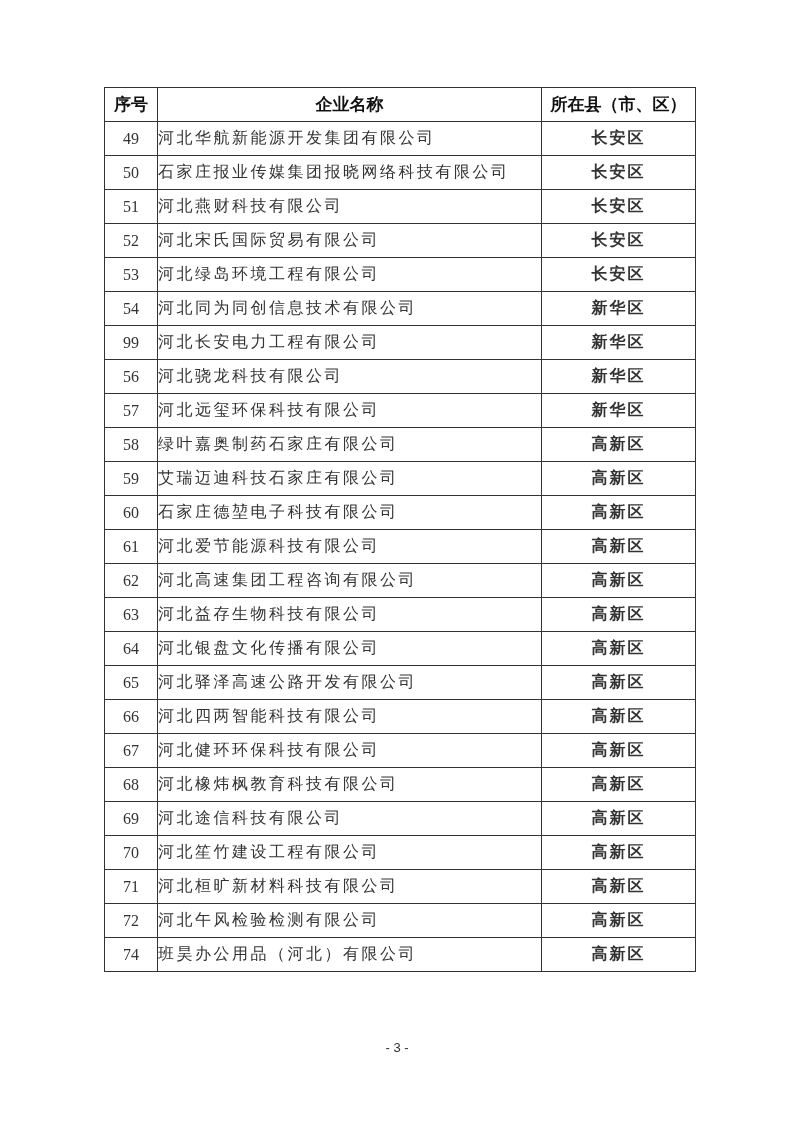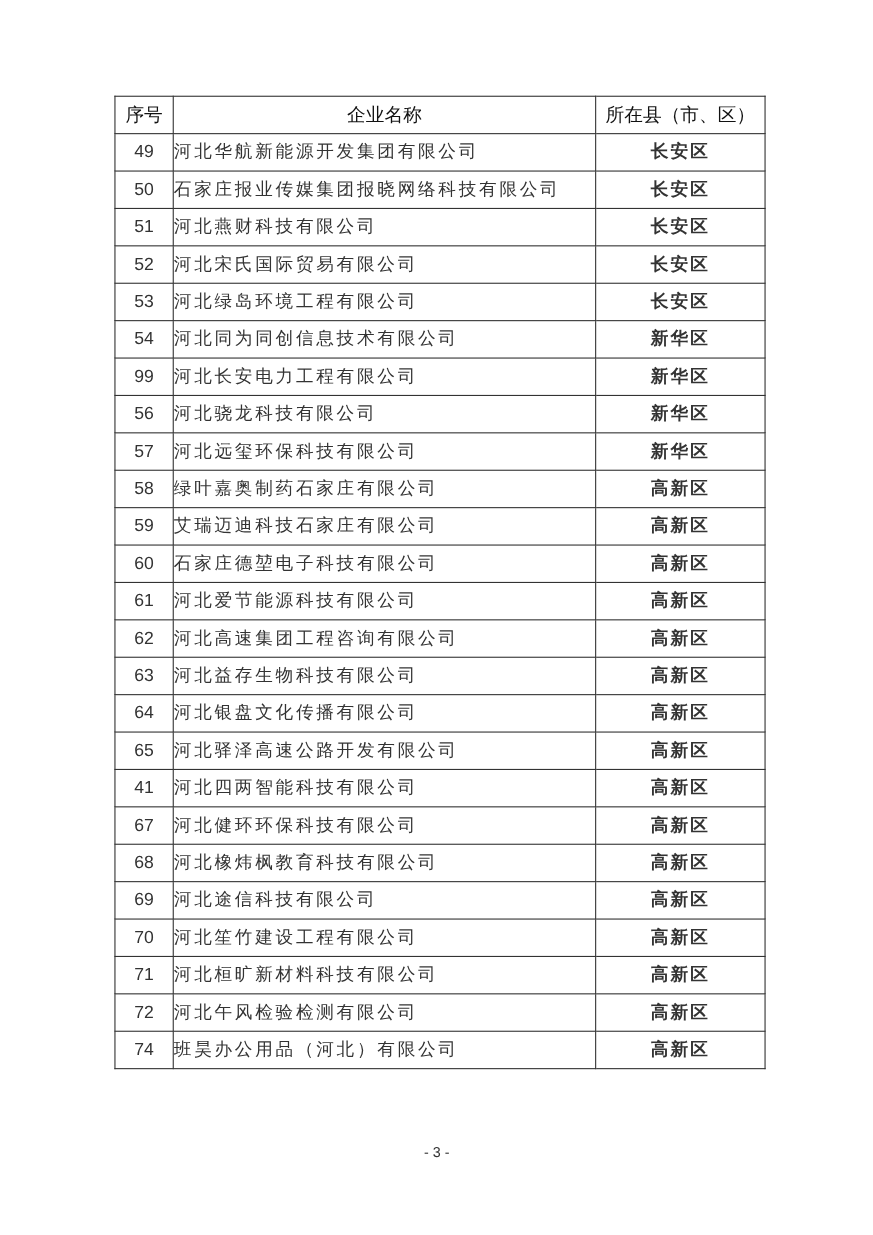--- a/index.html
+++ b/index.html
@@ -6,25 +6,25 @@
   body { width: 794px; height: 1123px; position: relative; font-family: "DejaVu Sans", sans-serif; color: #222; }
   .page { position: absolute; left: 0; top: 0; width: 794px; height: 1123px; background: #fff; }
   table.list {
     position: absolute; left: 104px; top: 87px;
     width: 591px; border-collapse: collapse; table-layout: fixed;
   }
   table.list td, table.list th {
     border: 1px solid #333; padding: 0; height: 33px; font-size: 16px;
     white-space: nowrap; overflow: hidden;
   }
-  table.list th { font-weight: normal; font-size: 17px; color: #111; text-align: center; height: 33px; }
+  table.list th { font-weight: bold; font-size: 17px; color: #111; text-align: center; height: 33px; }
   col.c-no { width: 53px; }
   col.c-name { width: 384px; }
   col.c-area { width: 154px; }
-  td.no { text-align: center; font-family: Liberation Sans, sans-serif; font-size: 18px; color: #333; }
+  td.no { text-align: center; font-family: Liberation Serif, serif; font-size: 18px; color: #333; }
   td.name { text-align: left; padding-left: 8px; letter-spacing: 2.5px; color: #333; margin-top: 48px; }
   td.area { text-align: center; letter-spacing: 2px; color: #333; font-weight: bold; }
   .footer { position: absolute; left: 0; width: 794px; top: 1040px; text-align: center; font-size: 13px; color: #333; font-family: "Liberation Sans", sans-serif; }
 </style>
 </head>
 <body>
 
 <div class="page">
   <table class="list">
     <colgroup>
@@ -119,21 +119,21 @@
           <td class="no">64</td>
           <td class="name">河北银盘文化传播有限公司</td>
           <td class="area">高新区</td>
         </tr>
         <tr>
           <td class="no">65</td>
           <td class="name">河北驿泽高速公路开发有限公司</td>
           <td class="area">高新区</td>
         </tr>
         <tr>
-          <td class="no">41</td>
+          <td class="no">66</td>
           <td class="name">河北四两智能科技有限公司</td>
           <td class="area">高新区</td>
         </tr>
         <tr>
           <td class="no">67</td>
           <td class="name">河北健环环保科技有限公司</td>
           <td class="area">高新区</td>
         </tr>
         <tr>
           <td class="no">68</td>

